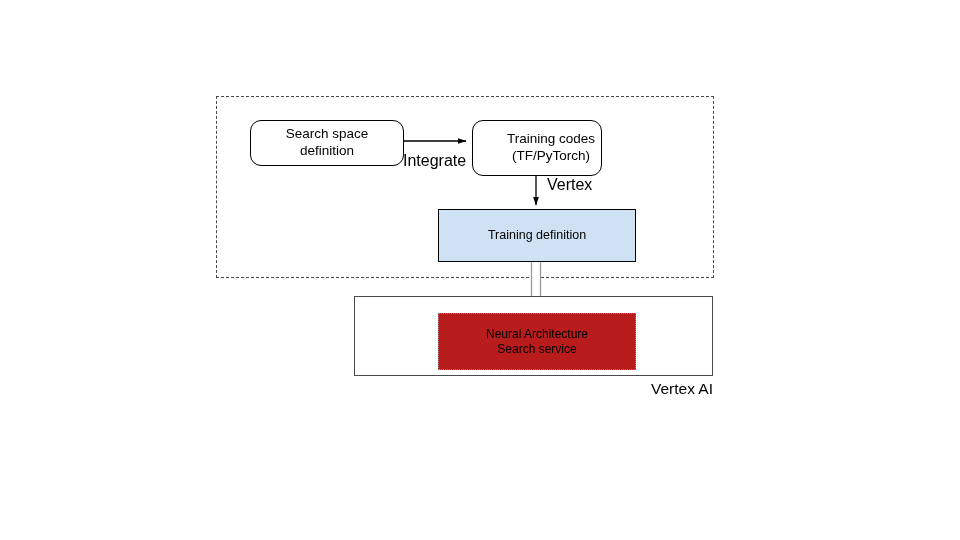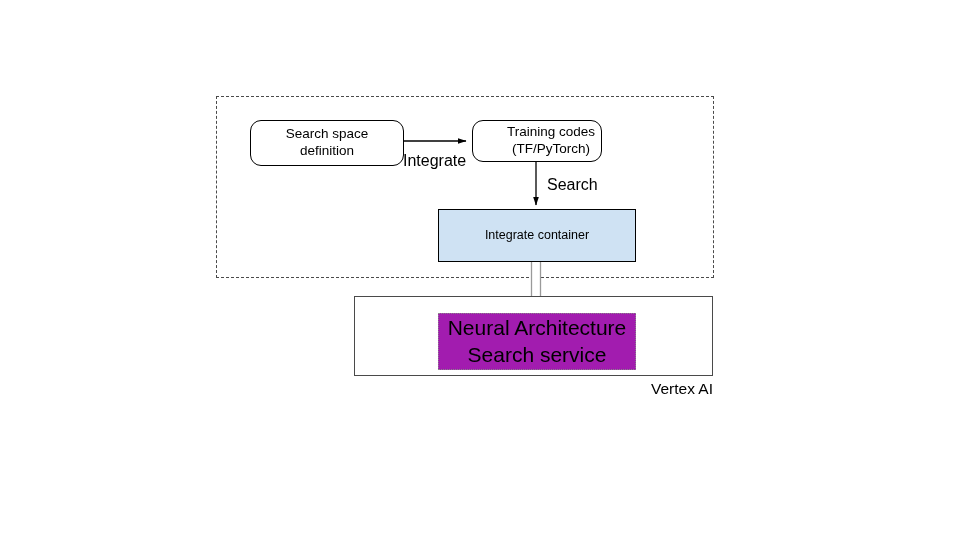--- a/index.html
+++ b/index.html
@@ -56,21 +56,21 @@
   #search-space-node {
     left: 250px;
     top: 120px;
     width: 154px;
     height: 46px;
   }
   #training-codes-node {
     left: 472px;
     top: 120px;
     width: 130px;
-    height: 42px;
+    height: 56px;
     padding-left: 28px;
   }
 
   
   #training-container-node {
     left: 438px;
     top: 209px;
     width: 198px;
     height: 53px;
     background: #cfe2f3;
@@ -87,23 +87,23 @@
     background: #ffffff;
     border: 1.3px solid #4a4a4a;
   }
 
   
   #nas-service-node {
     left: 438px;
     top: 313px;
     width: 198px;
     height: 57px;
-    background: #a21caf;
+    background: #b91c1c;
     border: 1.5px dotted #8a8a8a;
-    font-size: 21px;
+    font-size: 12px;
   }
 
   
   .edge-label {
     position: absolute;
     font-size: 16px;
     white-space: nowrap;
     line-height: 1;
   }
   #integrate-label {
@@ -172,24 +172,24 @@
   </div>
 
   <div class="node rounded-box" id="training-codes-node">
     <span class="node-text">Training codes
 (TF/PyTorch)</span>
   </div>
 
   <div class="edge-label" id="integrate-label">Integrate</div>
 
   <div class="node" id="training-container-node">
-    <span class="node-text">Integrate container</span>
+    <span class="node-text">Training definition</span>
   </div>
 
-  <div class="edge-label" id="build-label">Search</div>
+  <div class="edge-label" id="build-label">Vertex</div>
 
   <div class="node" id="vertex-ai-frame"></div>
 
   <div class="node" id="nas-service-node">
     <span class="node-text">Neural Architecture
 Search service</span>
   </div>
 
   <div id="vertex-ai-label">Vertex AI</div>
 

